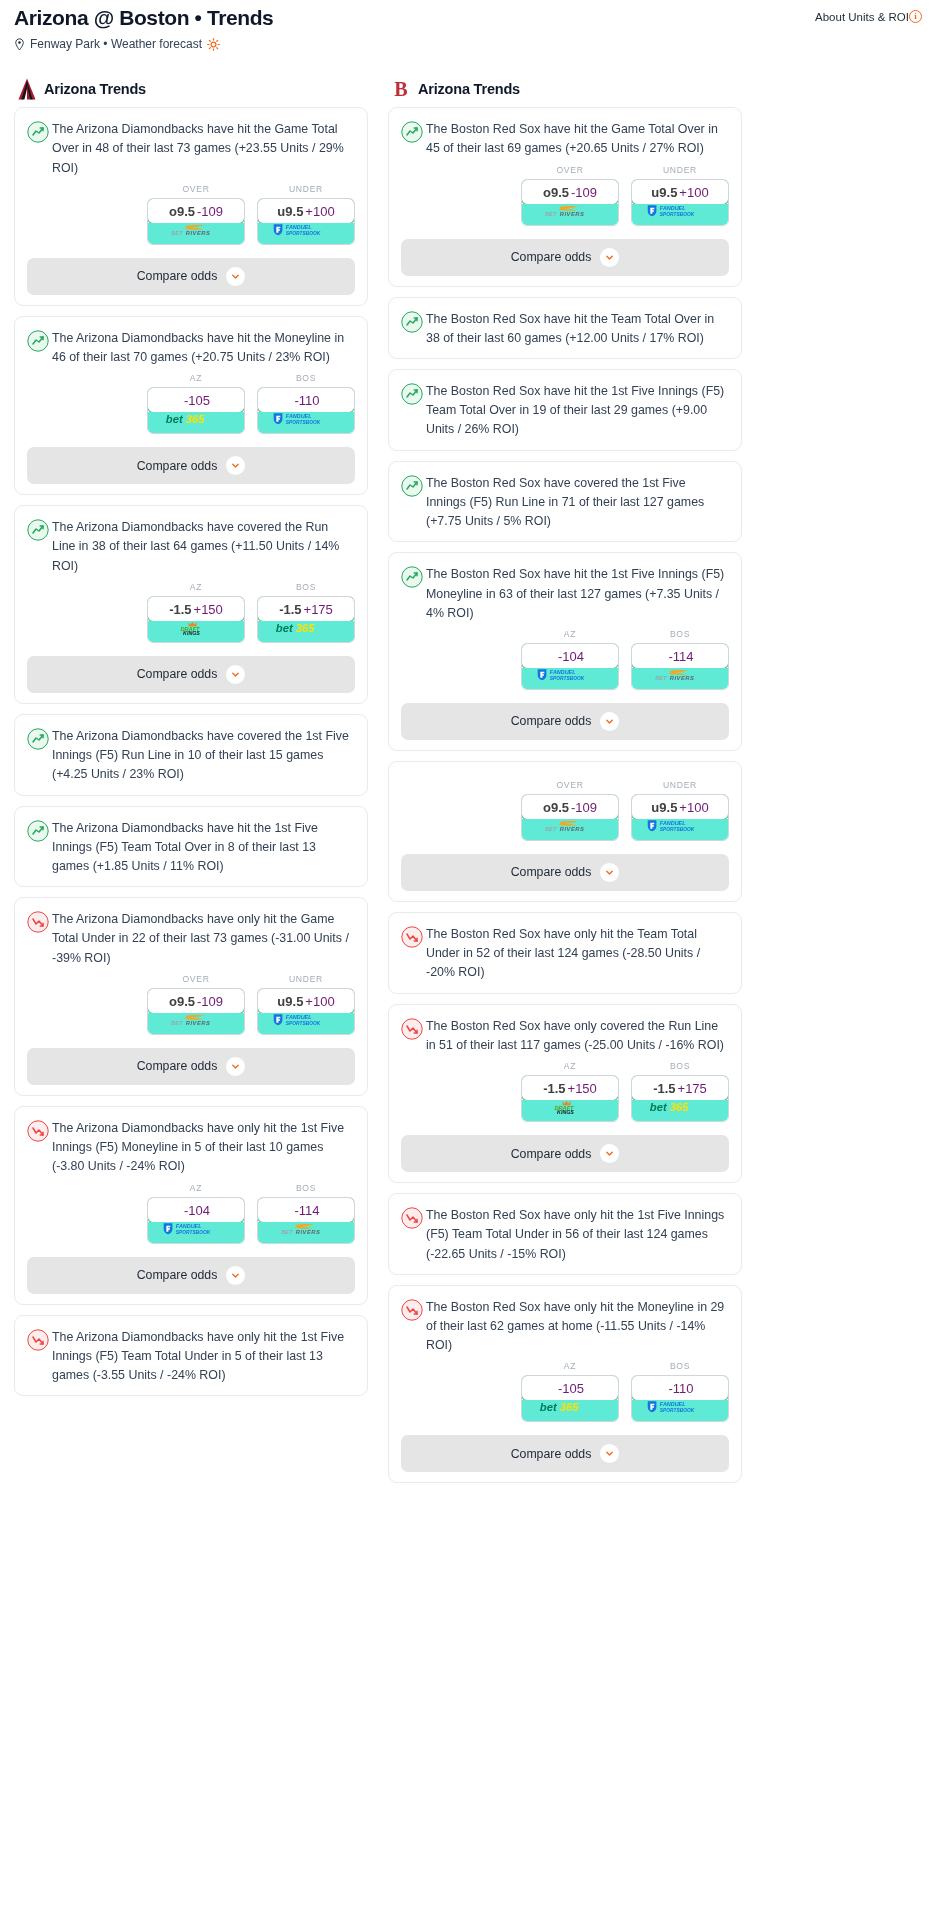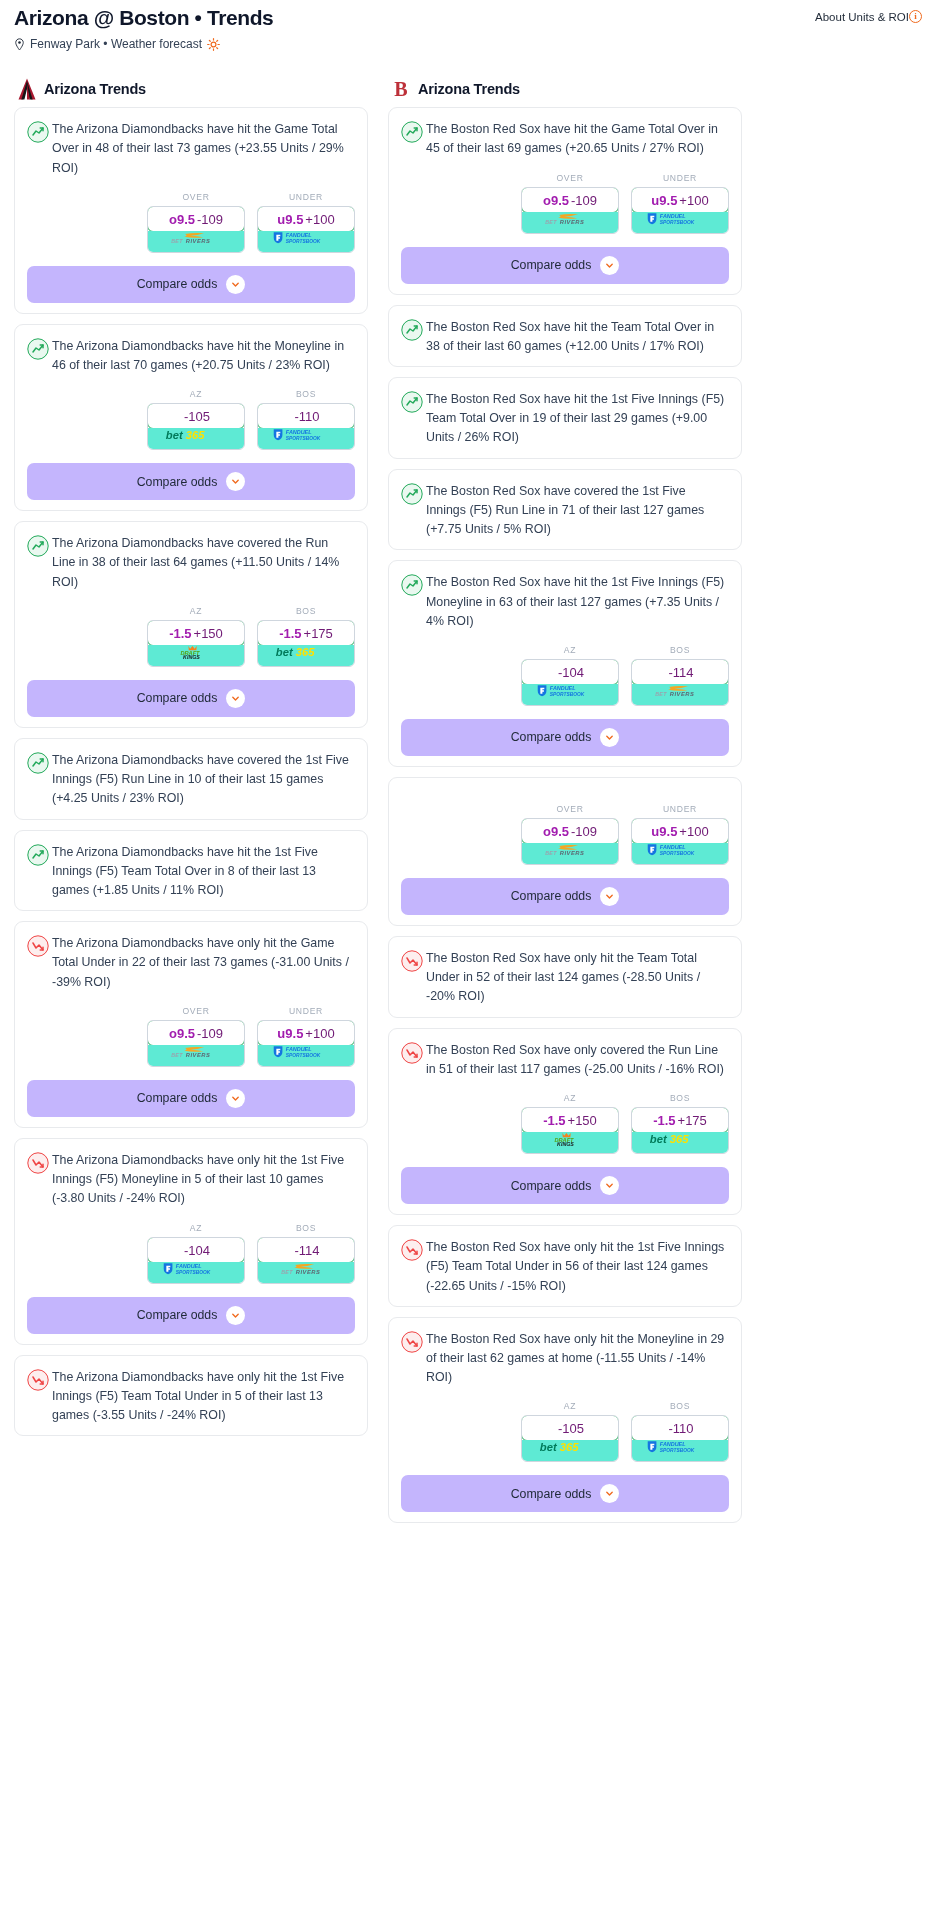--- a/index.html
+++ b/index.html
@@ -95,21 +95,21 @@
     font-size: 12.4px;
     line-height: 1.55;
     color: #334155;
   }
 
   
   .odds-row {
     display: flex;
     justify-content: flex-end;
     gap: 12px;
-    margin-top: 14px;
+    margin-top: 6px;
   }
   .odds-cell { width: 98px; }
   .odds-label {
     text-align: center;
     font-size: 8.6px;
     letter-spacing: 0.7px;
     color: #a3acb9;
     margin-bottom: 4px;
   }
   .odds-box {
@@ -121,35 +121,35 @@
   .odds-value {
     border: 1.3px solid #22a95a;
     border-radius: 6px;
     margin: -1px;
     background: #fff;
     text-align: center;
     padding: 5px 2px 4px 2px;
     font-size: 13px;
     white-space: nowrap;
   }
-  .odds-value .line { font-weight: bold; color: #a21caf; }
+  .odds-value .line { font-weight: bold; color: #404040; }
   .odds-value .price { color: #701a75; margin-left: 2px; }
   .book-strip {
     height: 21px;
     display: flex;
     align-items: flex-start;
     justify-content: center;
     background: #5eead4;
     font-style: italic;
   }
 
   
   .compare-bar {
     margin-top: 13px;
-    background: #c4b5fd;
+    background: #e5e5e5;
     border-radius: 7px;
     height: 37px;
     display: flex;
     align-items: center;
     justify-content: center;
     gap: 9px;
     cursor: pointer;
   }
   .compare-label { font-size: 12.3px; color: #1f2937; }
   .chevron-circle {

